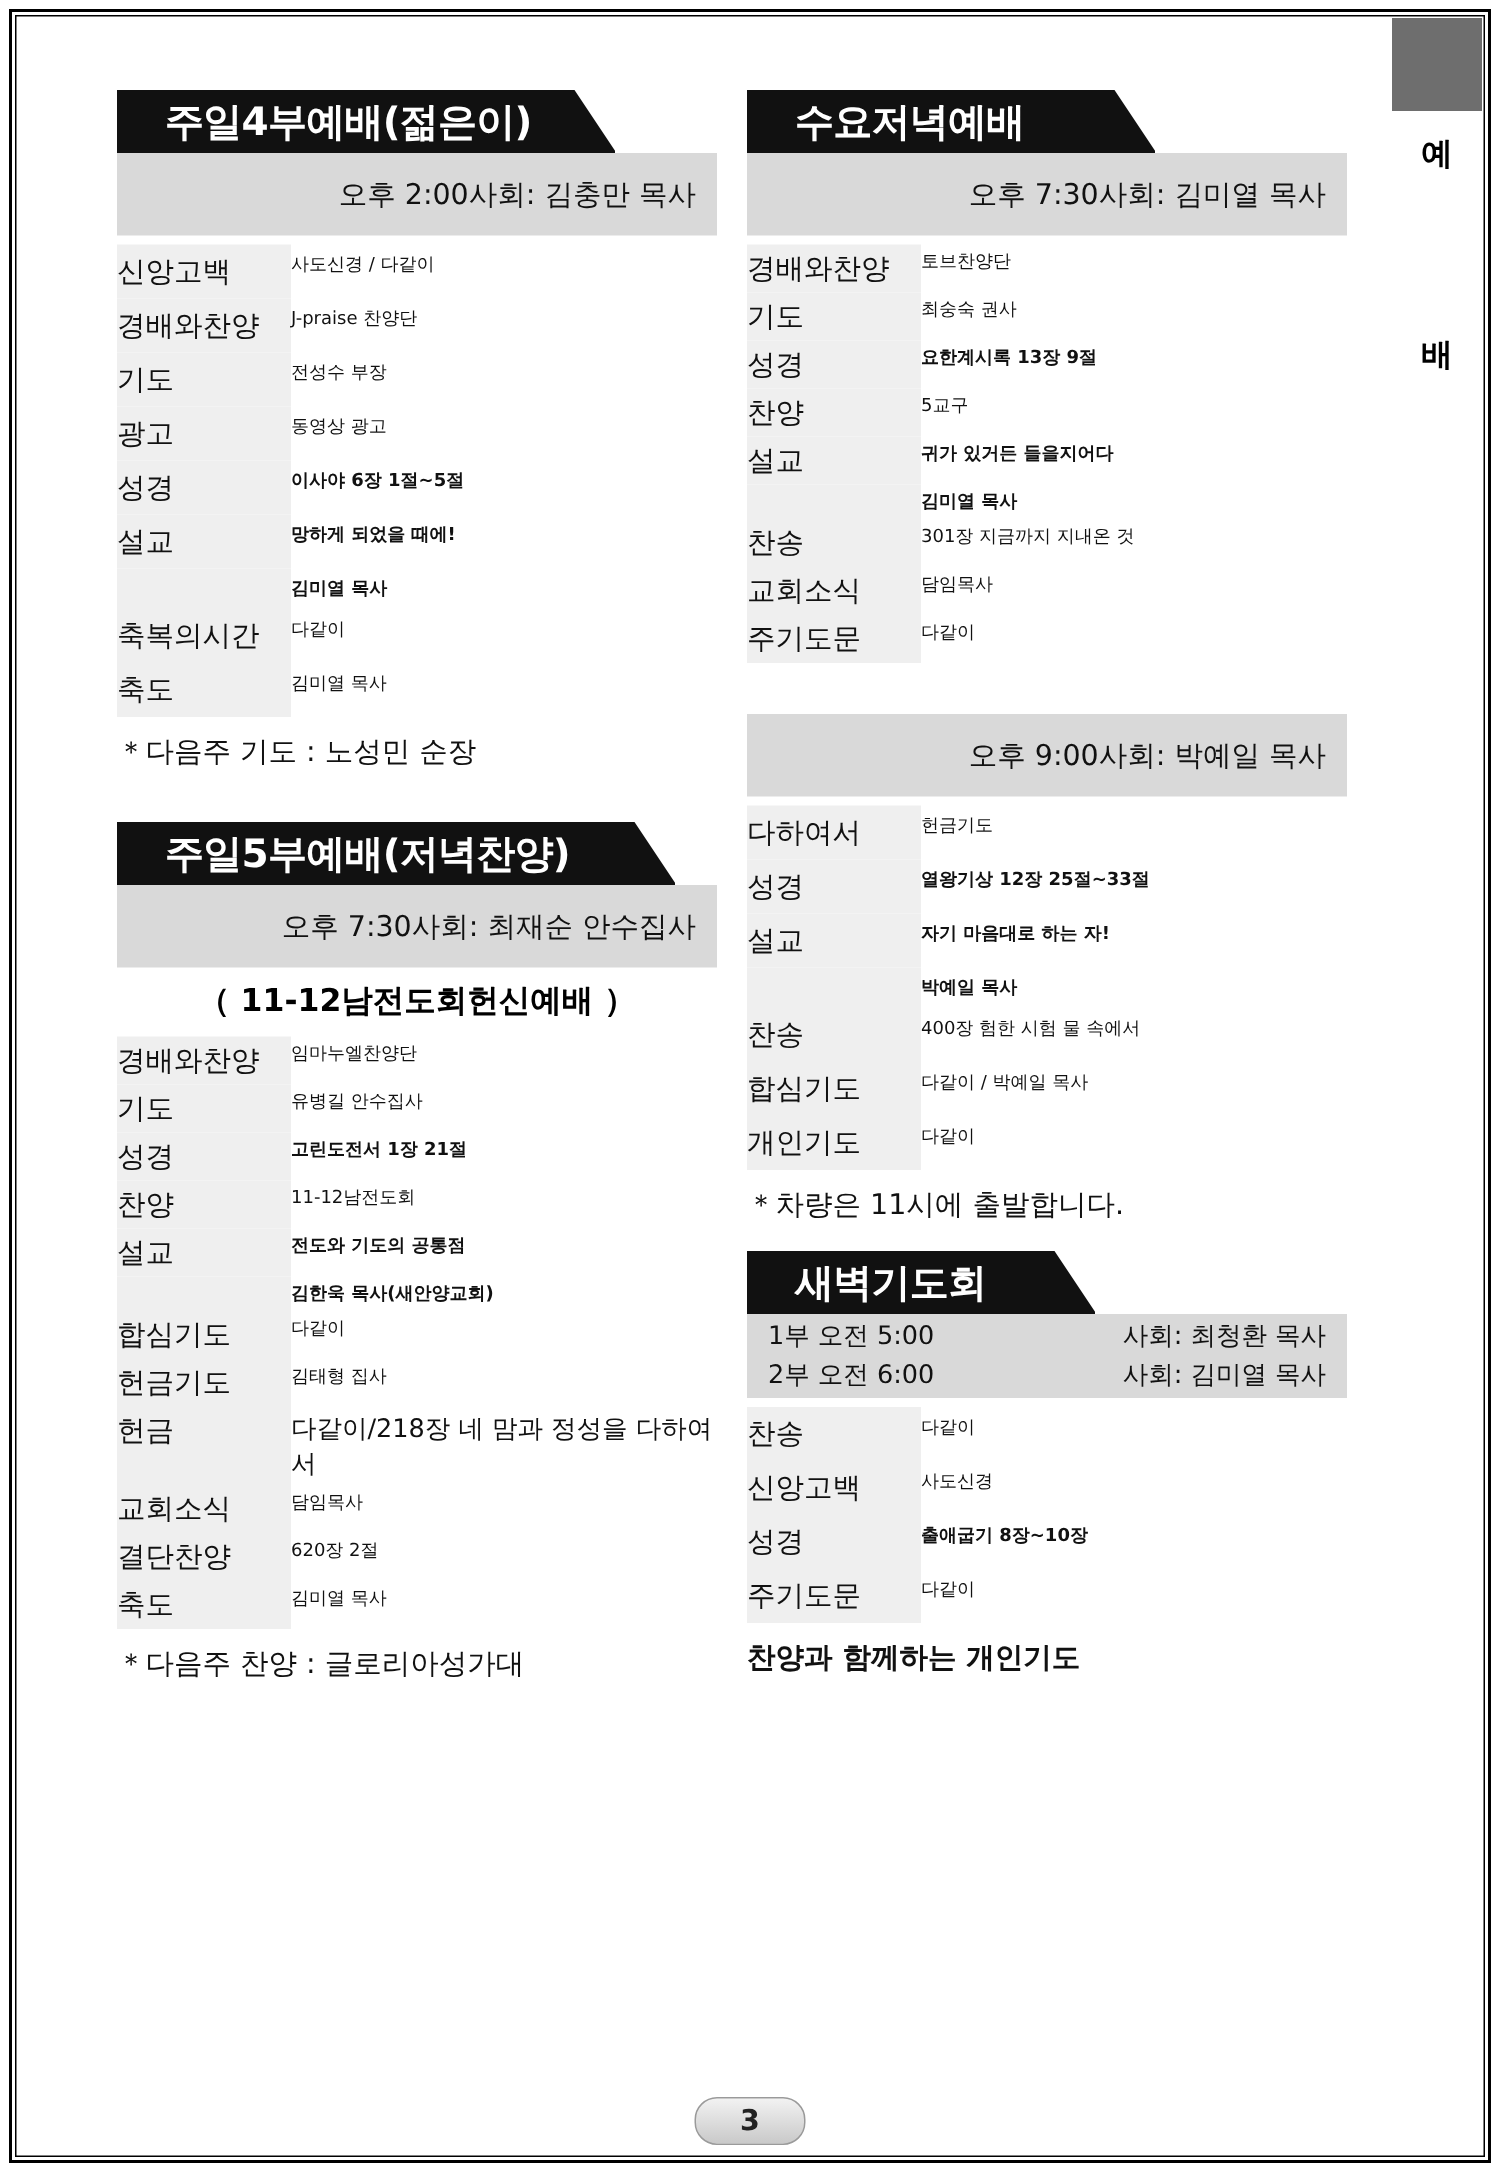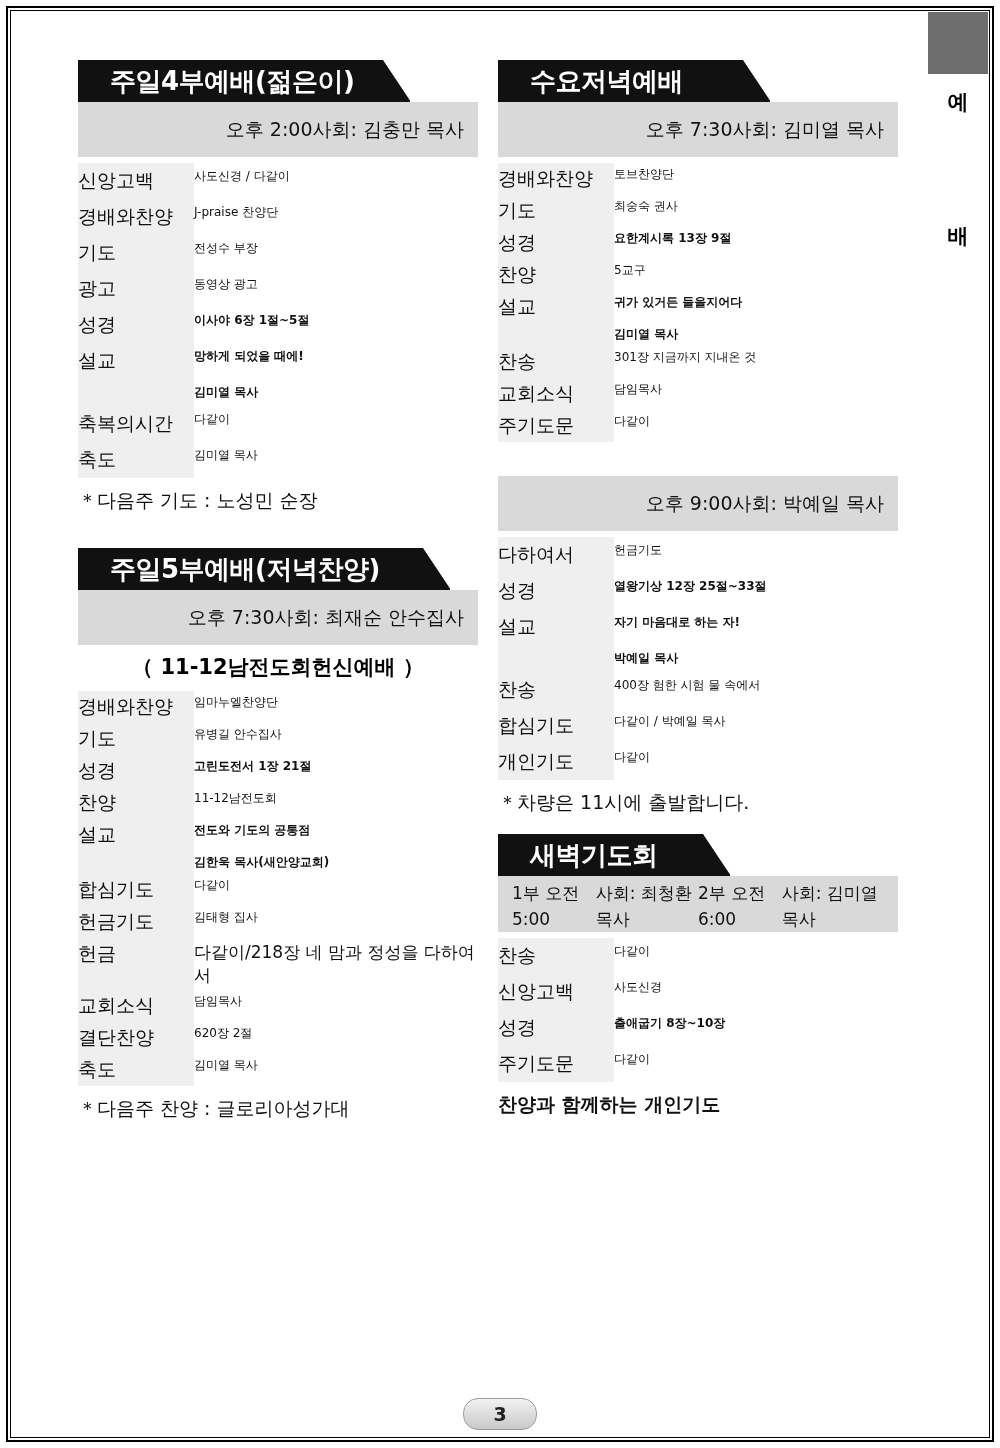--- a/index.html
+++ b/index.html
@@ -61,21 +61,21 @@
   .subbar{
     background:#d9d9d9;
     height:55px;
     display:flex;align-items:center;justify-content:flex-end;
     padding:0 14px 0 2px;
     font-size:19px;color:#111;
     box-sizing:border-box;
     width:400px;
   }
   .subbar.two-line{
-    height:56px;flex-direction:row;justify-content:center;align-items:stretch;
+    height:56px;flex-direction:column;justify-content:center;align-items:stretch;
     padding:4px 14px;
   }
   .subbar .row2{display:flex;justify-content:space-between;font-size:17px;line-height:26px;}
 
   .note-center{
     text-align:center;font-weight:bold;font-size:21px;
     padding:8px 0 4px 0;
   }
 
   

